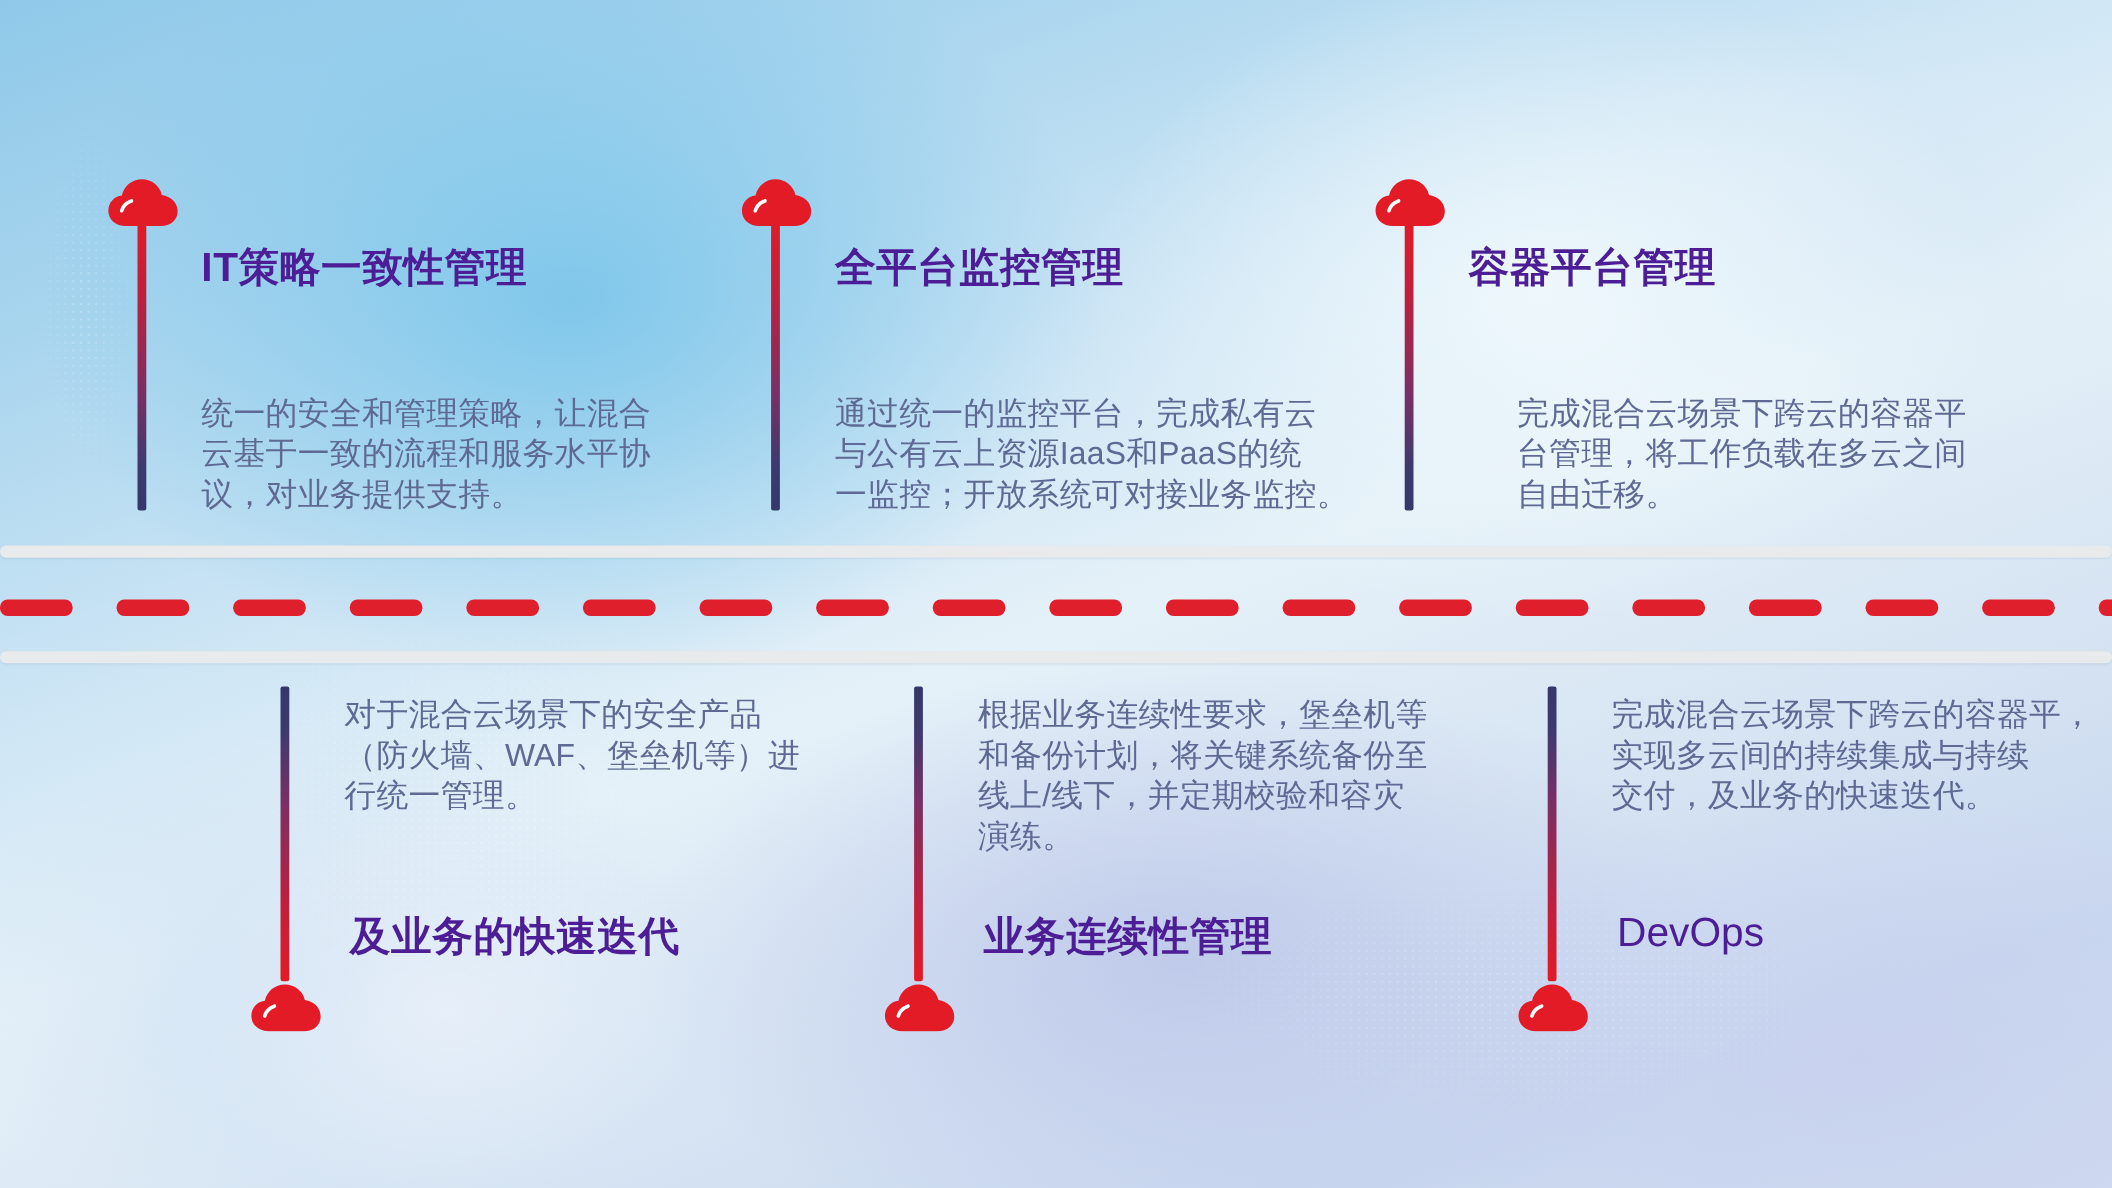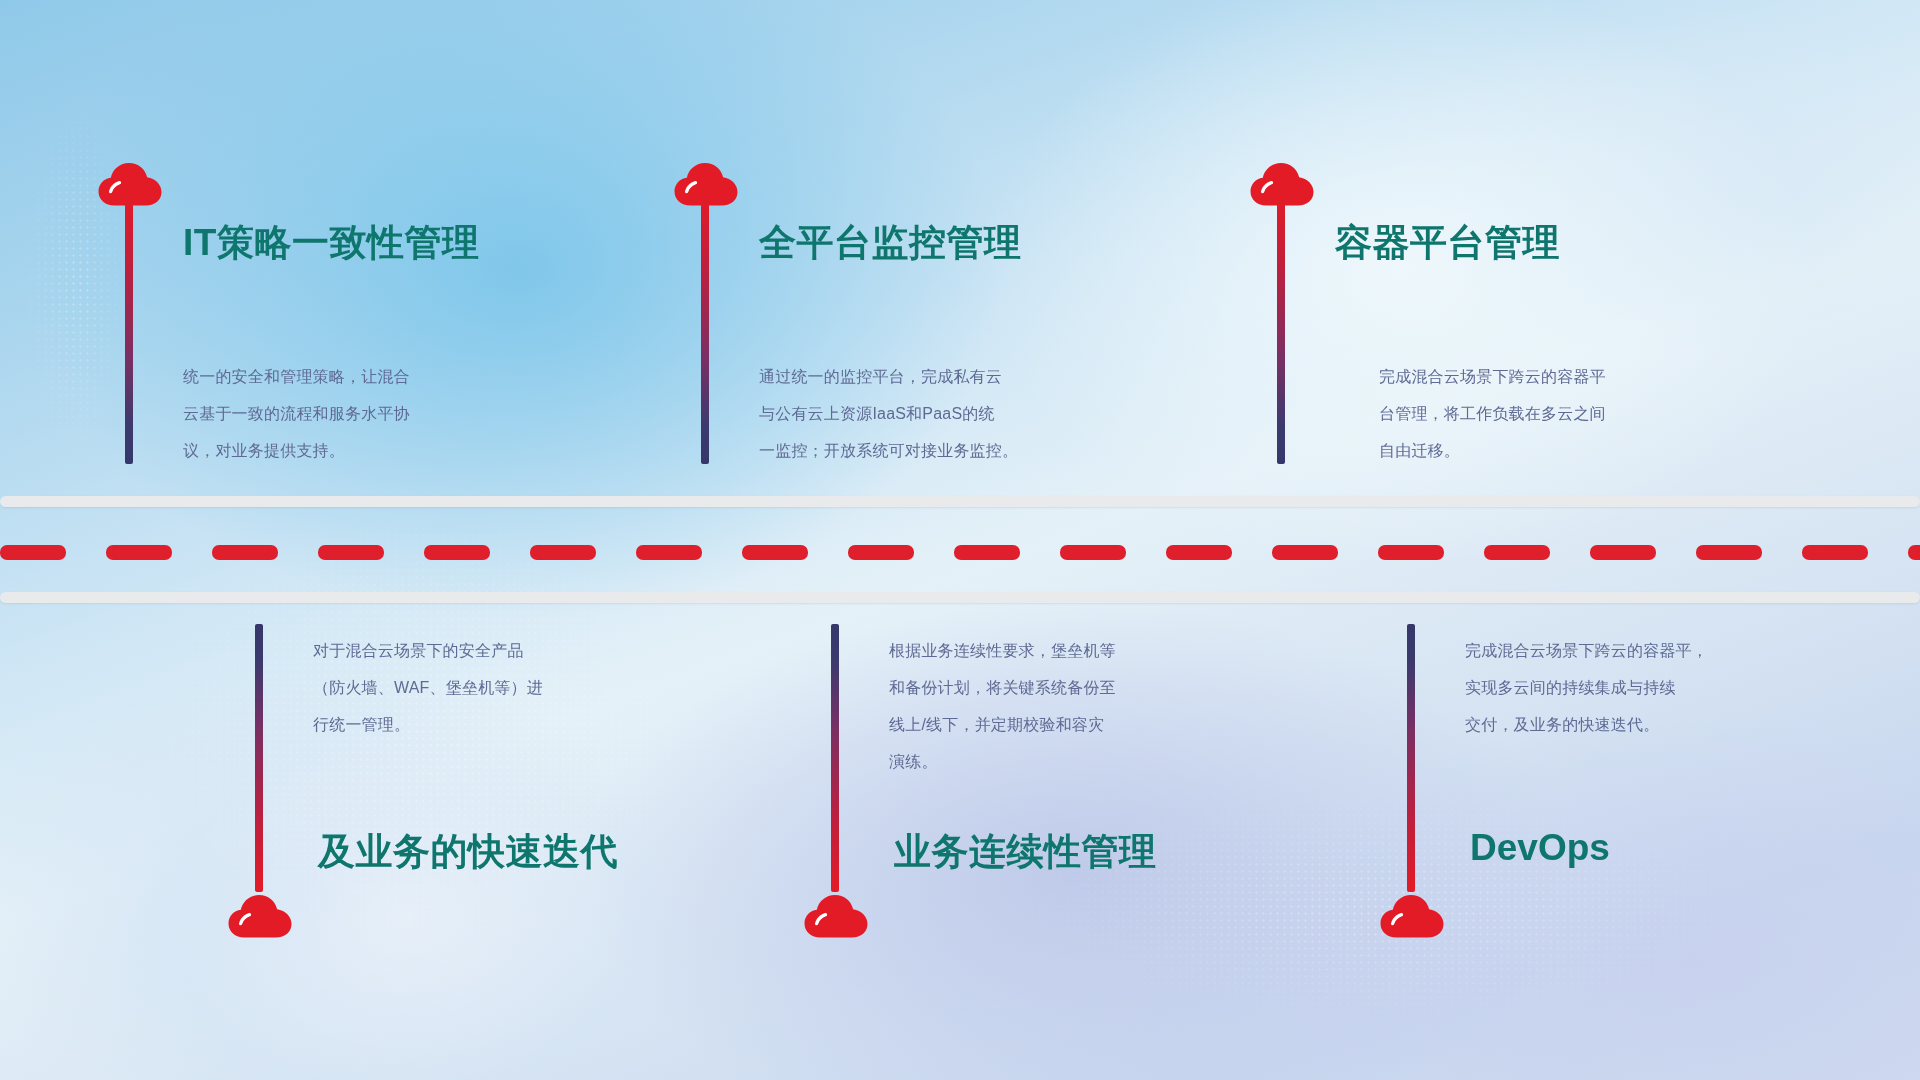--- a/index.html
+++ b/index.html
@@ -71,27 +71,27 @@
   .col{position:absolute;}
 
   .stem{position:absolute;width:8px;border-radius:2px;}
   .stem.down{background:linear-gradient(180deg,#e31b26 0%,#c01f3c 26%,#7b2f63 60%,#3b3a6e 86%,#35376a 100%);}
   .stem.up{background:linear-gradient(180deg,#35376a 0%,#3b3a6e 14%,#7b2f63 40%,#c01f3c 74%,#e31b26 100%);}
 
   .cloud{position:absolute;width:66px;height:46px;}
 
   .title{
     position:absolute;white-space:nowrap;
-    font-size:37px;font-weight:bold;color:#0f766e;letter-spacing:.5px;
-  }
-  .title.latin{font-weight:700;letter-spacing:0px;}
+    font-size:37px;font-weight:bold;color:#4c1d95;letter-spacing:.5px;
+  }
+  .title.latin{font-weight:400;letter-spacing:0px;}
 
   .desc{
     position:absolute;
-    font-size:16px;line-height:37px;color:#5e6a93;
+    font-size:29px;line-height:37px;color:#5e6a93;
     letter-spacing:.2px;
   }
   .desc div{white-space:nowrap;}
 </style>
 </head>
 <body>
 
 <div id="stage">
 
   <div class="bg-base"></div>

